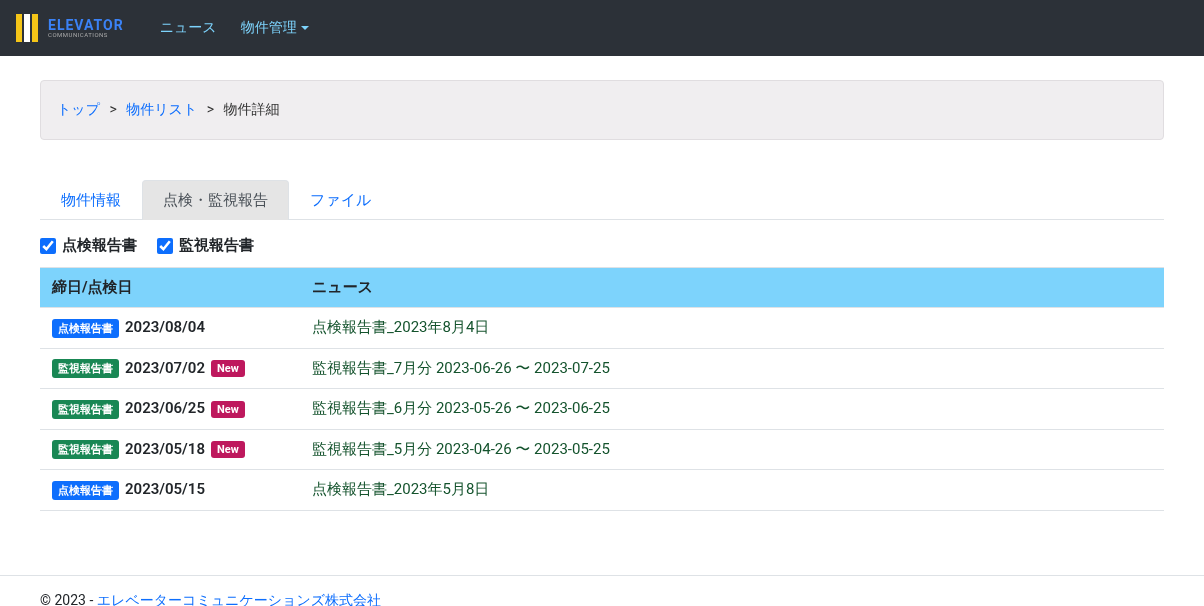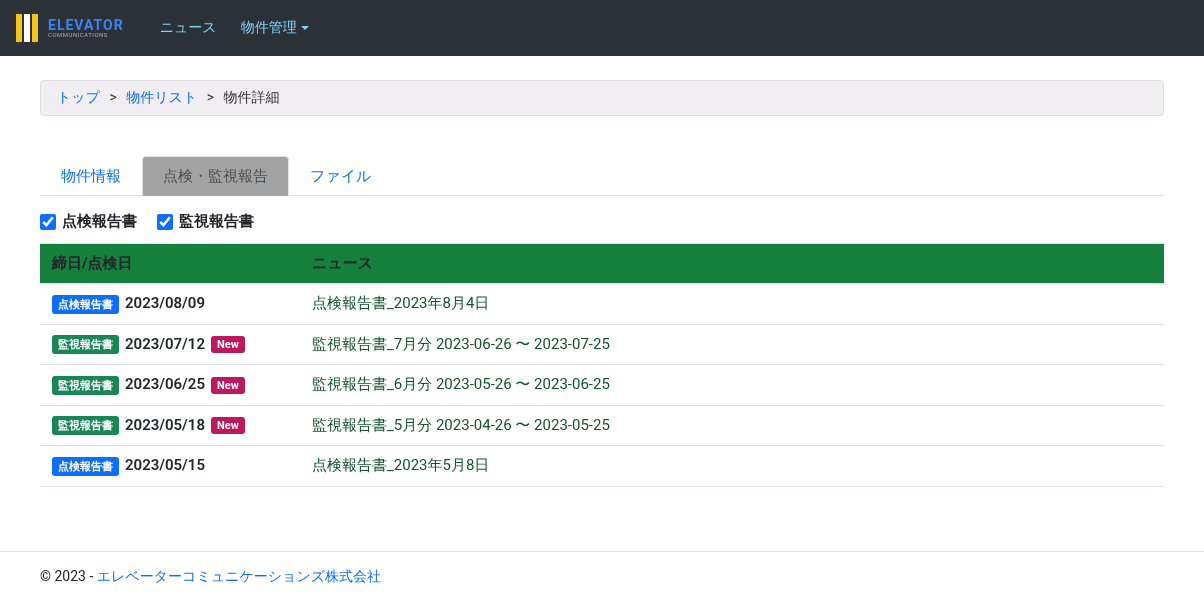--- a/index.html
+++ b/index.html
@@ -53,21 +53,21 @@
     }
     
     
     .page-content { padding: 24px 40px; }
     
     
     .breadcrumb {
       background: #f0eef0;
       border: 1px solid #e0dde0;
       border-radius: 4px;
-      padding: 8px 16px;
+      padding: 20px 16px;
       font-size: 14px;
       margin-bottom: 40px;
     }
     .breadcrumb a { color: #0d6efd; text-decoration: none; }
     .breadcrumb .sep { margin: 0 6px; color: #333; }
     .breadcrumb .current { color: #333; }
     
     
     .tabs {
       display: flex;
@@ -78,21 +78,21 @@
       padding: 10px 20px;
       font-size: 15px;
       color: #0d6efd;
       cursor: pointer;
       border: 1px solid transparent;
       border-bottom: none;
       margin-bottom: -1px;
     }
     .tab.active {
       color: #495057;
-      background: #a3a3a3;
+      background: #e5e5e5;
       border-color: #dee2e6 #dee2e6 #fff;
       border-radius: 4px 4px 0 0;
     }
     
     
     .filters {
       display: flex;
       align-items: center;
       gap: 20px;
       margin-bottom: 12px;
@@ -106,21 +106,21 @@
     }
     .filter-item input[type="checkbox"] {
       width: 16px;
       height: 16px;
       accent-color: #0d6efd;
     }
     
     
     .table { width: 100%; border-collapse: collapse; }
     .table th {
-      background: #15803d;
+      background: #7dd3fc;
       text-align: left;
       font-size: 15px;
       font-weight: 700;
       padding: 10px 12px;
       border-top: 1px solid #dee2e6;
       border-bottom: 1px solid #dee2e6;
     }
     .table td {
       padding: 10px 12px;
       border-bottom: 1px solid #dee2e6;
@@ -208,25 +208,25 @@
 
     <table class="table">
       <thead>
         <tr>
           <th class="col-date">締日/点検日</th>
           <th>ニュース</th>
         </tr>
       </thead>
       <tbody id="report-tbody">
           <tr>
-            <td class="col-date"><span class="badge inspection">点検報告書</span><span class="date-text">2023/08/09</span></td>
+            <td class="col-date"><span class="badge inspection">点検報告書</span><span class="date-text">2023/08/04</span></td>
             <td><a class="file-link">点検報告書_2023年8月4日</a></td>
           </tr>
           <tr>
-            <td class="col-date"><span class="badge monitoring">監視報告書</span><span class="date-text">2023/07/12</span><span class="badge new" style="margin-left: 6px;">New</span></td>
+            <td class="col-date"><span class="badge monitoring">監視報告書</span><span class="date-text">2023/07/02</span><span class="badge new" style="margin-left: 6px;">New</span></td>
             <td><a class="file-link">監視報告書_7月分 2023-06-26 〜 2023-07-25</a></td>
           </tr>
           <tr>
             <td class="col-date"><span class="badge monitoring">監視報告書</span><span class="date-text">2023/06/25</span><span class="badge new" style="margin-left: 6px;">New</span></td>
             <td><a class="file-link">監視報告書_6月分 2023-05-26 〜 2023-06-25</a></td>
           </tr>
           <tr>
             <td class="col-date"><span class="badge monitoring">監視報告書</span><span class="date-text">2023/05/18</span><span class="badge new" style="margin-left: 6px;">New</span></td>
             <td><a class="file-link">監視報告書_5月分 2023-04-26 〜 2023-05-25</a></td>
           </tr>

